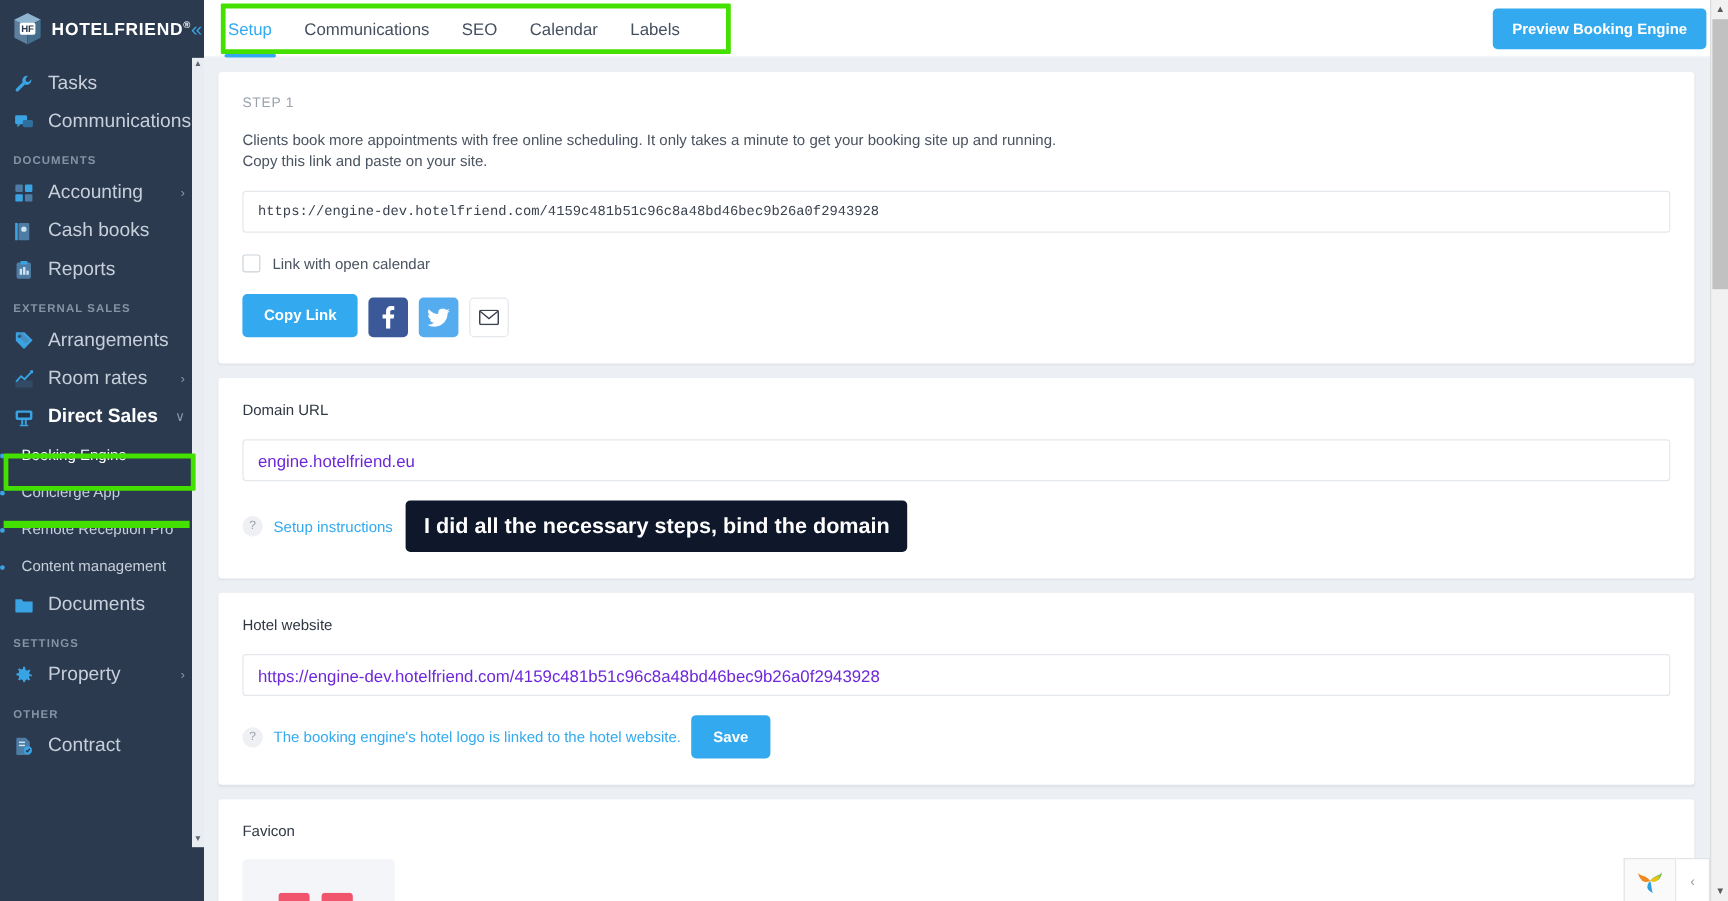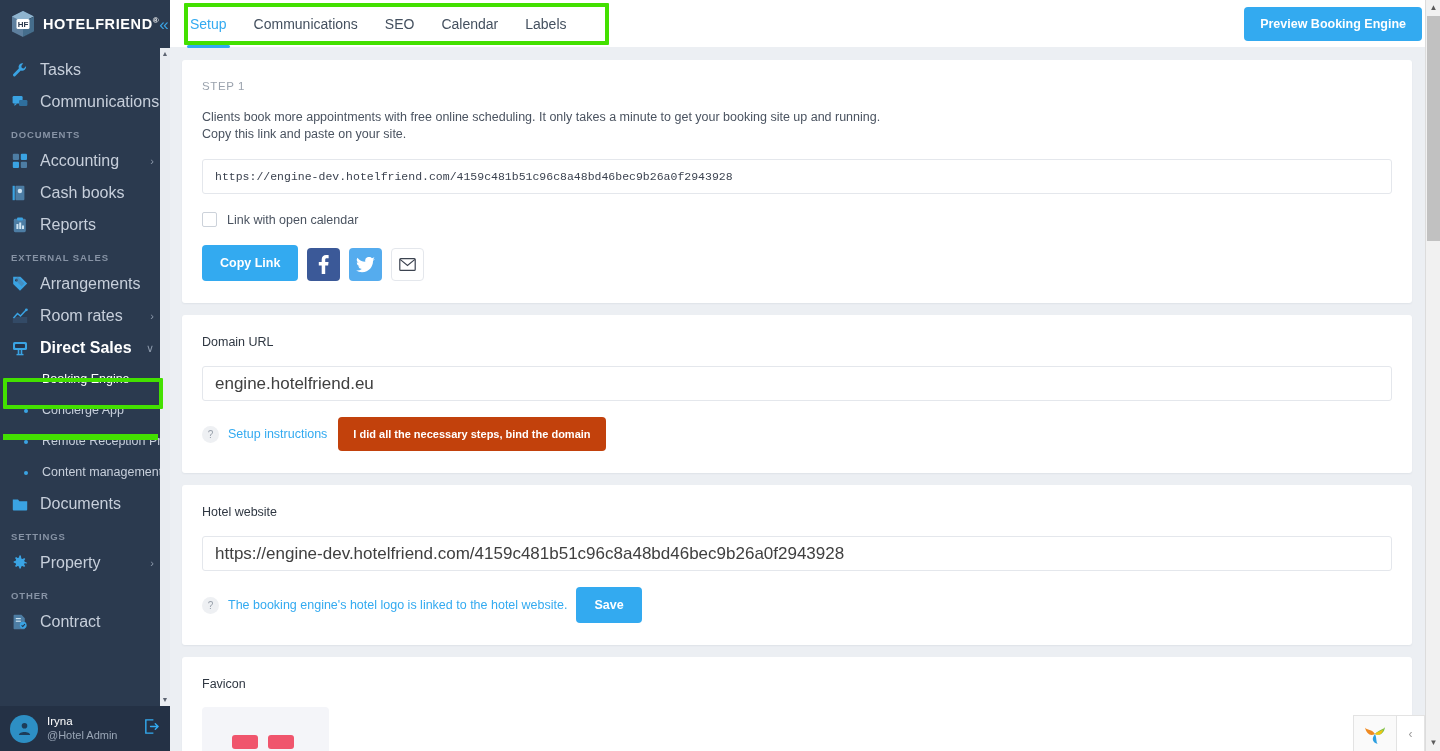--- a/index.html
+++ b/index.html
@@ -53,21 +53,21 @@
   .nav-item .chev {
     margin-left: auto; margin-right: 16px;
     color: #8c99ab; font-size: 11px; line-height: 1;
   }
   .nav-group {
     color: #8793a5; font-size: 9.5px; font-weight: bold;
     letter-spacing: 0.9px; padding: 11px 0 5px 11px;
   }
   .sub-item {
     display: flex; align-items: center;
-    min-height: 31px; padding-left: 24px; cursor: pointer;
+    min-height: 31px; cursor: pointer;
     position: relative;
   }
   .sub-dot {
     width: 4px; height: 4px; border-radius: 50%;
     background: #3aa3e3; flex: 0 0 4px;
   }
   .sub-item .lbl {
     color: #c7cfdb; font-size: 12.5px; margin-left: 14px;
     line-height: 15px;
   }
@@ -140,21 +140,21 @@
     color: #9aa2ad; font-size: 11.5px; letter-spacing: 0.6px;
     margin-bottom: 17px;
   }
   .para { color: #4a5360; font-size: 12.5px; line-height: 16.5px; }
   .field {
     margin-top: 17px; border: 1px solid #e4e7ec; border-radius: 3px;
     height: 35px; display: flex; align-items: center; padding: 0 12px;
     background: #fff;
   }
   .field.mono { font-family: "Liberation Mono", monospace; font-size: 11.5px; color: #3c4350; }
-  .field.plain { font-size: 17px; color: #404040; text-align: center; }
+  .field.plain { font-size: 14px; color: #6d28d9; text-align: center; }
   .field-label { font-size: 12.5px; color: #2f3742; font-weight: normal; }
 
   .checkrow { display: flex; align-items: center; margin-top: 18px; }
   .checkbox {
     width: 15px; height: 15px; border: 1px solid #ccd2da; border-radius: 2px;
     background: #fff; cursor: pointer; flex: 0 0 15px;
   }
   .checkrow .lbl { font-size: 12.5px; color: #4a5360; margin-left: 10px; }
 
   .btnrow { display: flex; align-items: flex-end; margin-top: 18px; gap: 9px; }
@@ -171,22 +171,22 @@
   .sq-mail { background: #ffffff; border: 1px solid #e4e7ec; }
 
   .helprow { display: flex; align-items: center; margin-top: 16px; gap: 9px; }
   .qmark {
     width: 17px; height: 17px; border-radius: 50%; background: #eef0f3;
     color: #98a0ab; font-size: 10px; display: flex; align-items: center;
     justify-content: center; flex: 0 0 17px; cursor: pointer;
   }
   .link { color: #33aaf0; font-size: 12.5px; cursor: pointer; }
   .btn-wide {
-    background: #c2410c; color: #fff; border: none; border-radius: 4px;
-    font-size: 11px; font-weight: bold; padding: 11px 15px; cursor: pointer;
+    background: #0f172a; color: #fff; border: none; border-radius: 4px;
+    font-size: 18px; font-weight: bold; padding: 11px 15px; cursor: pointer;
     margin-left: 2px;
   }
   .favicon-box {
     margin-top: 16px; width: 127px; height: 60px; border-radius: 4px;
     background: #f4f5f9; overflow: hidden; position: relative;
   }
   .fav-img { position: absolute; left: 30px; top: 28px; }
 
   
   .browser-scroll {
@@ -388,38 +388,20 @@
             <span class="lbl">Contract</span>
           </div>
         </div>
     </div>
 
     <div class="side-scrollbar">
       <span class="arrow-up">▲</span>
       <span class="arrow-dn">▼</span>
     </div>
 
-    <div class="user-bar">
-      <span class="avatar">
-        <svg width="15" height="15" viewBox="0 0 16 16" fill="#1d3c58">
-          <circle cx="8" cy="5" r="3"></circle>
-          <path d="M2 15 C2 10.5 14 10.5 14 15 Z"></path>
-        </svg>
-      </span>
-      <span class="user-meta">
-        <div class="user-name">Iryna</div>
-        <div class="user-role">@Hotel Admin</div>
-      </span>
-      <span class="logout-icon">
-        <svg width="17" height="17" viewBox="0 0 18 18" fill="none" stroke="#33aaf0" stroke-width="1.5">
-          <path d="M11 2 H3 V16 H11"></path>
-          <path d="M8 9 H16 M13 6 L16 9 L13 12" stroke-linecap="round" stroke-linejoin="round"></path>
-        </svg>
-      </span>
-    </div>
   </aside>
 
   <section class="main">
 
     <div class="topbar">
       <nav class="tabs" id="tabs">
           <div class="tab active">Setup</div>
           <div class="tab">Communications</div>
           <div class="tab">SEO</div>
           <div class="tab">Calendar</div>

